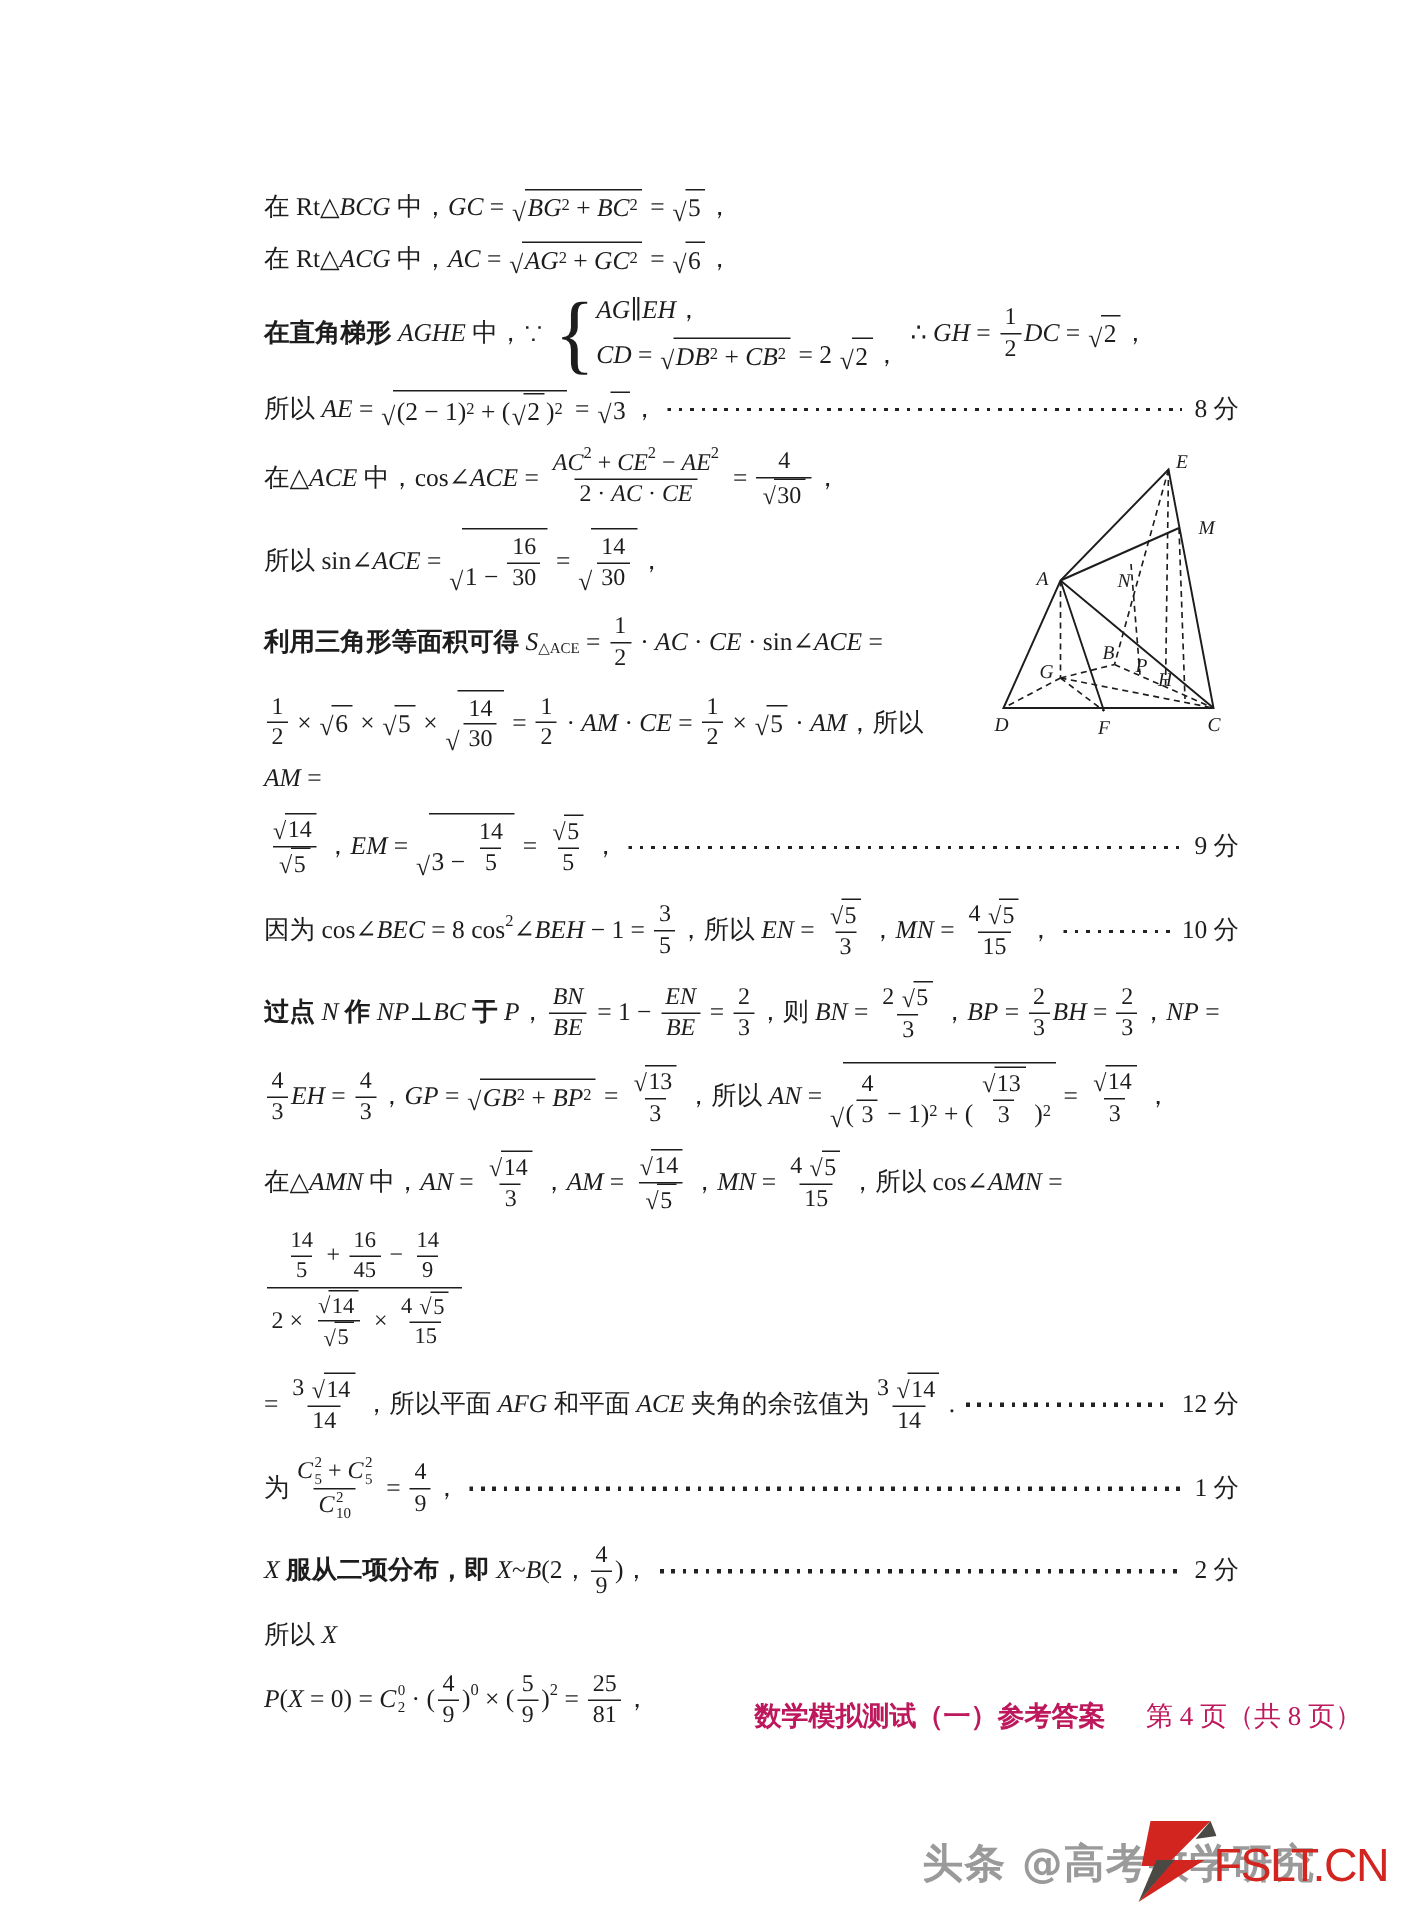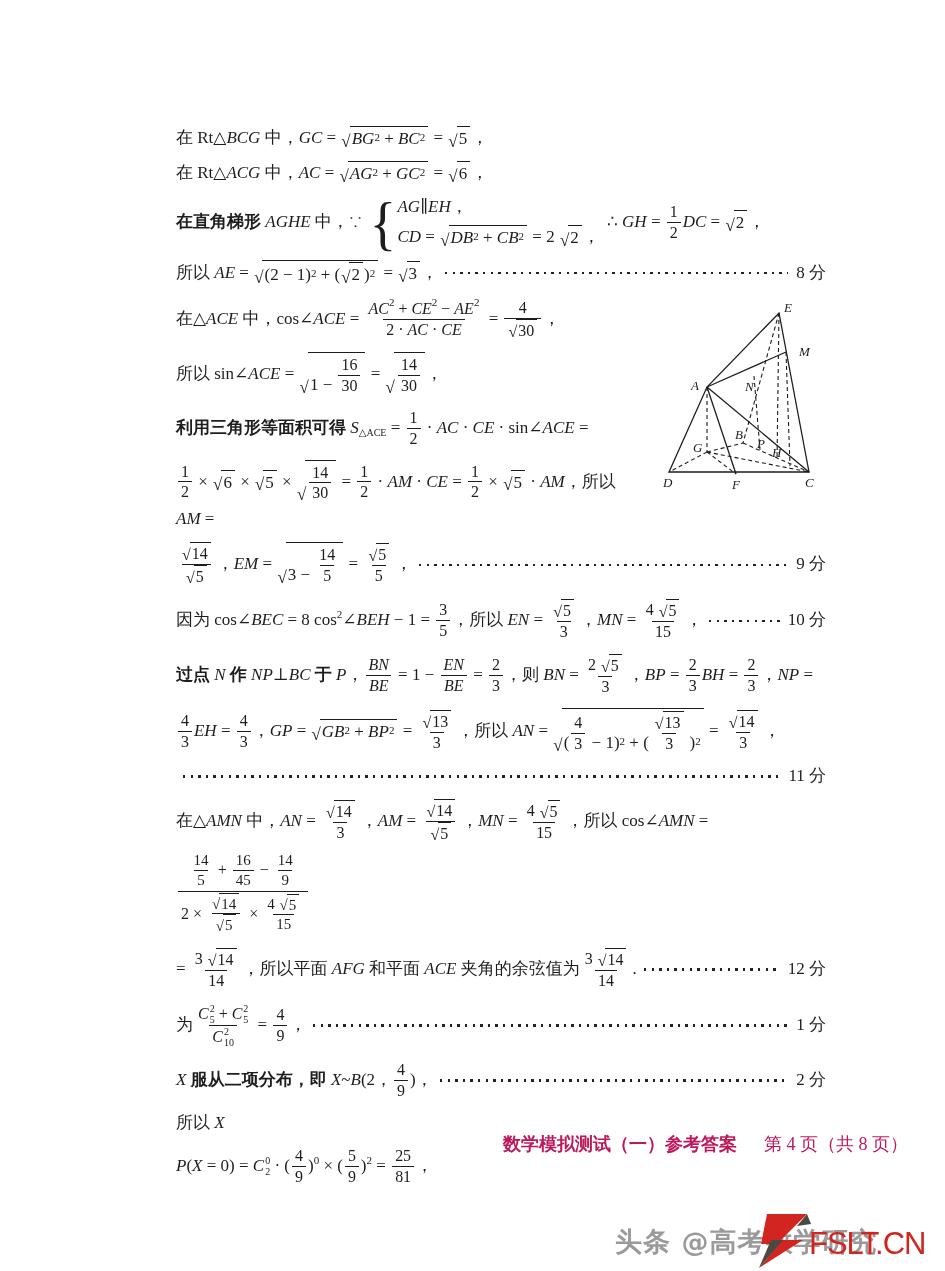--- a/index.html
+++ b/index.html
@@ -666,24 +666,20 @@
             </span>
           </span>
         </span>
         <span class="fd">
           <span class="t">3</span>
         </span>
       </span>
       <span class="t">，</span>
     </div>
     <div class="line">
-      <span class="lead"></span>
-      <span class="score">11 分</span>
-    </div>
-    <div class="line">
       <span class="t">在△</span>
       <span class="it">AMN</span>
       <span class="t"> 中，</span>
       <span class="it">AN</span>
       <span class="t"> = </span>
       <span class="frac">
         <span class="fn">
           <span class="sqrt">
             <span class="rsym">√</span>
             <span class="rbox">

